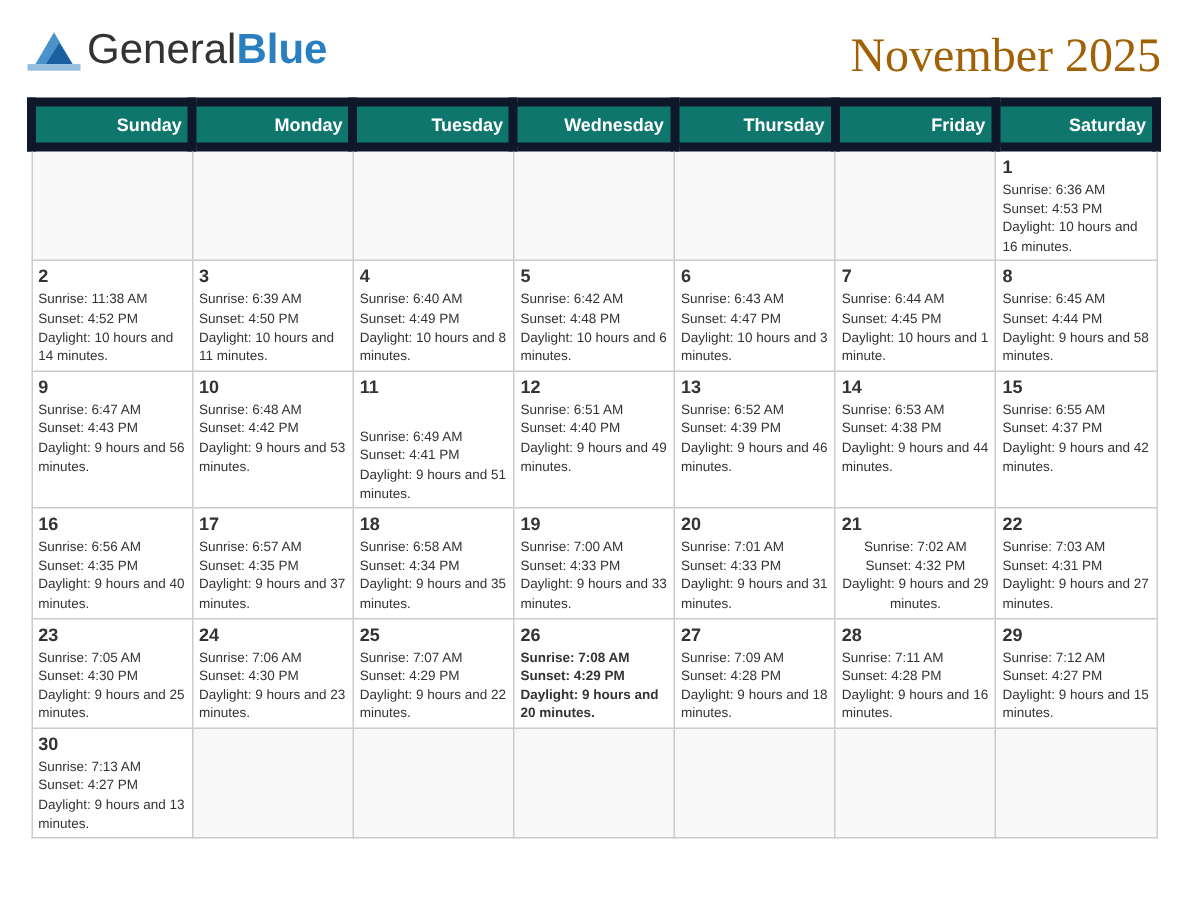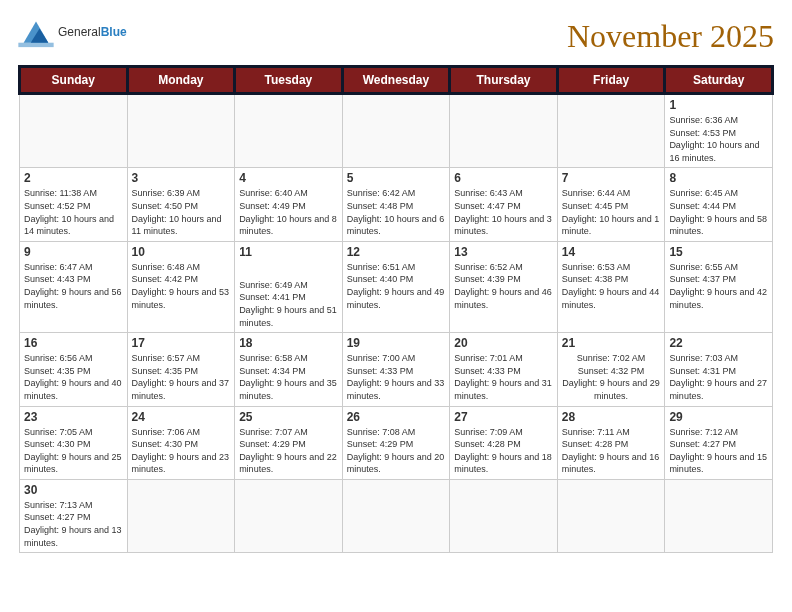--- a/index.html
+++ b/index.html
@@ -42,27 +42,27 @@
     .location {
       font-size: 15px;
       color: #555;
     }
     .calendar {
       width: 100%;
       border-collapse: collapse;
       border: 1px solid #ccc;
     }
     .calendar th {
-      background-color: #7f1d1d;
+      background-color: #0f766e;
       color: #fff;
       font-size: 12px;
       font-weight: bold;
       padding: 5px 4px;
-      text-align: center;
-      border: 3px solid #0f172a;
+      text-align: right;
+      border: 6px solid #0f172a;
     }
     .calendar td {
       width: calc(100%/7);
       vertical-align: top;
       border: 1px solid #ccc;
       padding: 3px 4px;
       font-size: 9.5px;
       color: #333;
       height: 72px;
     }
@@ -89,21 +89,21 @@
 
 <div class="page">
   <div class="header">
     <div class="logo">
       <svg class="logo-icon" viewBox="0 0 40 34" xmlns="http://www.w3.org/2000/svg">
         <polygon points="6,28 20,4 34,28" fill="#2a7fc1" opacity="0.85"></polygon>
         <polygon points="14,28 24,12 34,28" fill="#1a5fa0"></polygon>
         <rect x="0" y="28" width="40" height="5" fill="#2a7fc1" opacity="0.5"></rect>
       </svg>
       <div>
-        <div style="font-size:12px;color:#333;line-height:1.1;">
+        <div style="font-size:28px;color:#333;line-height:1.1;">
           <span style="font-weight:normal;">General</span><span style="font-weight:bold;color:#2a7fc1;">Blue</span>
         </div>
       </div>
     </div>
     <div class="title-block">
       <div class="month-title">November 2025</div>
     </div>
   </div>
 
   <table class="calendar">
@@ -279,21 +279,21 @@
 Daylight: 9 hours and 23 minutes.</div>
           </td>
           <td>
             <span class="date-num">25</span>
             <div class="cell-info" style="white-space: pre-line;">Sunrise: 7:07 AM
 Sunset: 4:29 PM
 Daylight: 9 hours and 22 minutes.</div>
           </td>
           <td>
             <span class="date-num">26</span>
-            <div class="cell-info" style="white-space: pre-line;">Sunrise: 7:08 AM
+            <div class="cell-info" style="white-space: pre-line; font-weight: bold;">Sunrise: 7:08 AM
 Sunset: 4:29 PM
 Daylight: 9 hours and 20 minutes.</div>
           </td>
           <td>
             <span class="date-num">27</span>
             <div class="cell-info" style="white-space: pre-line;">Sunrise: 7:09 AM
 Sunset: 4:28 PM
 Daylight: 9 hours and 18 minutes.</div>
           </td>
           <td>

